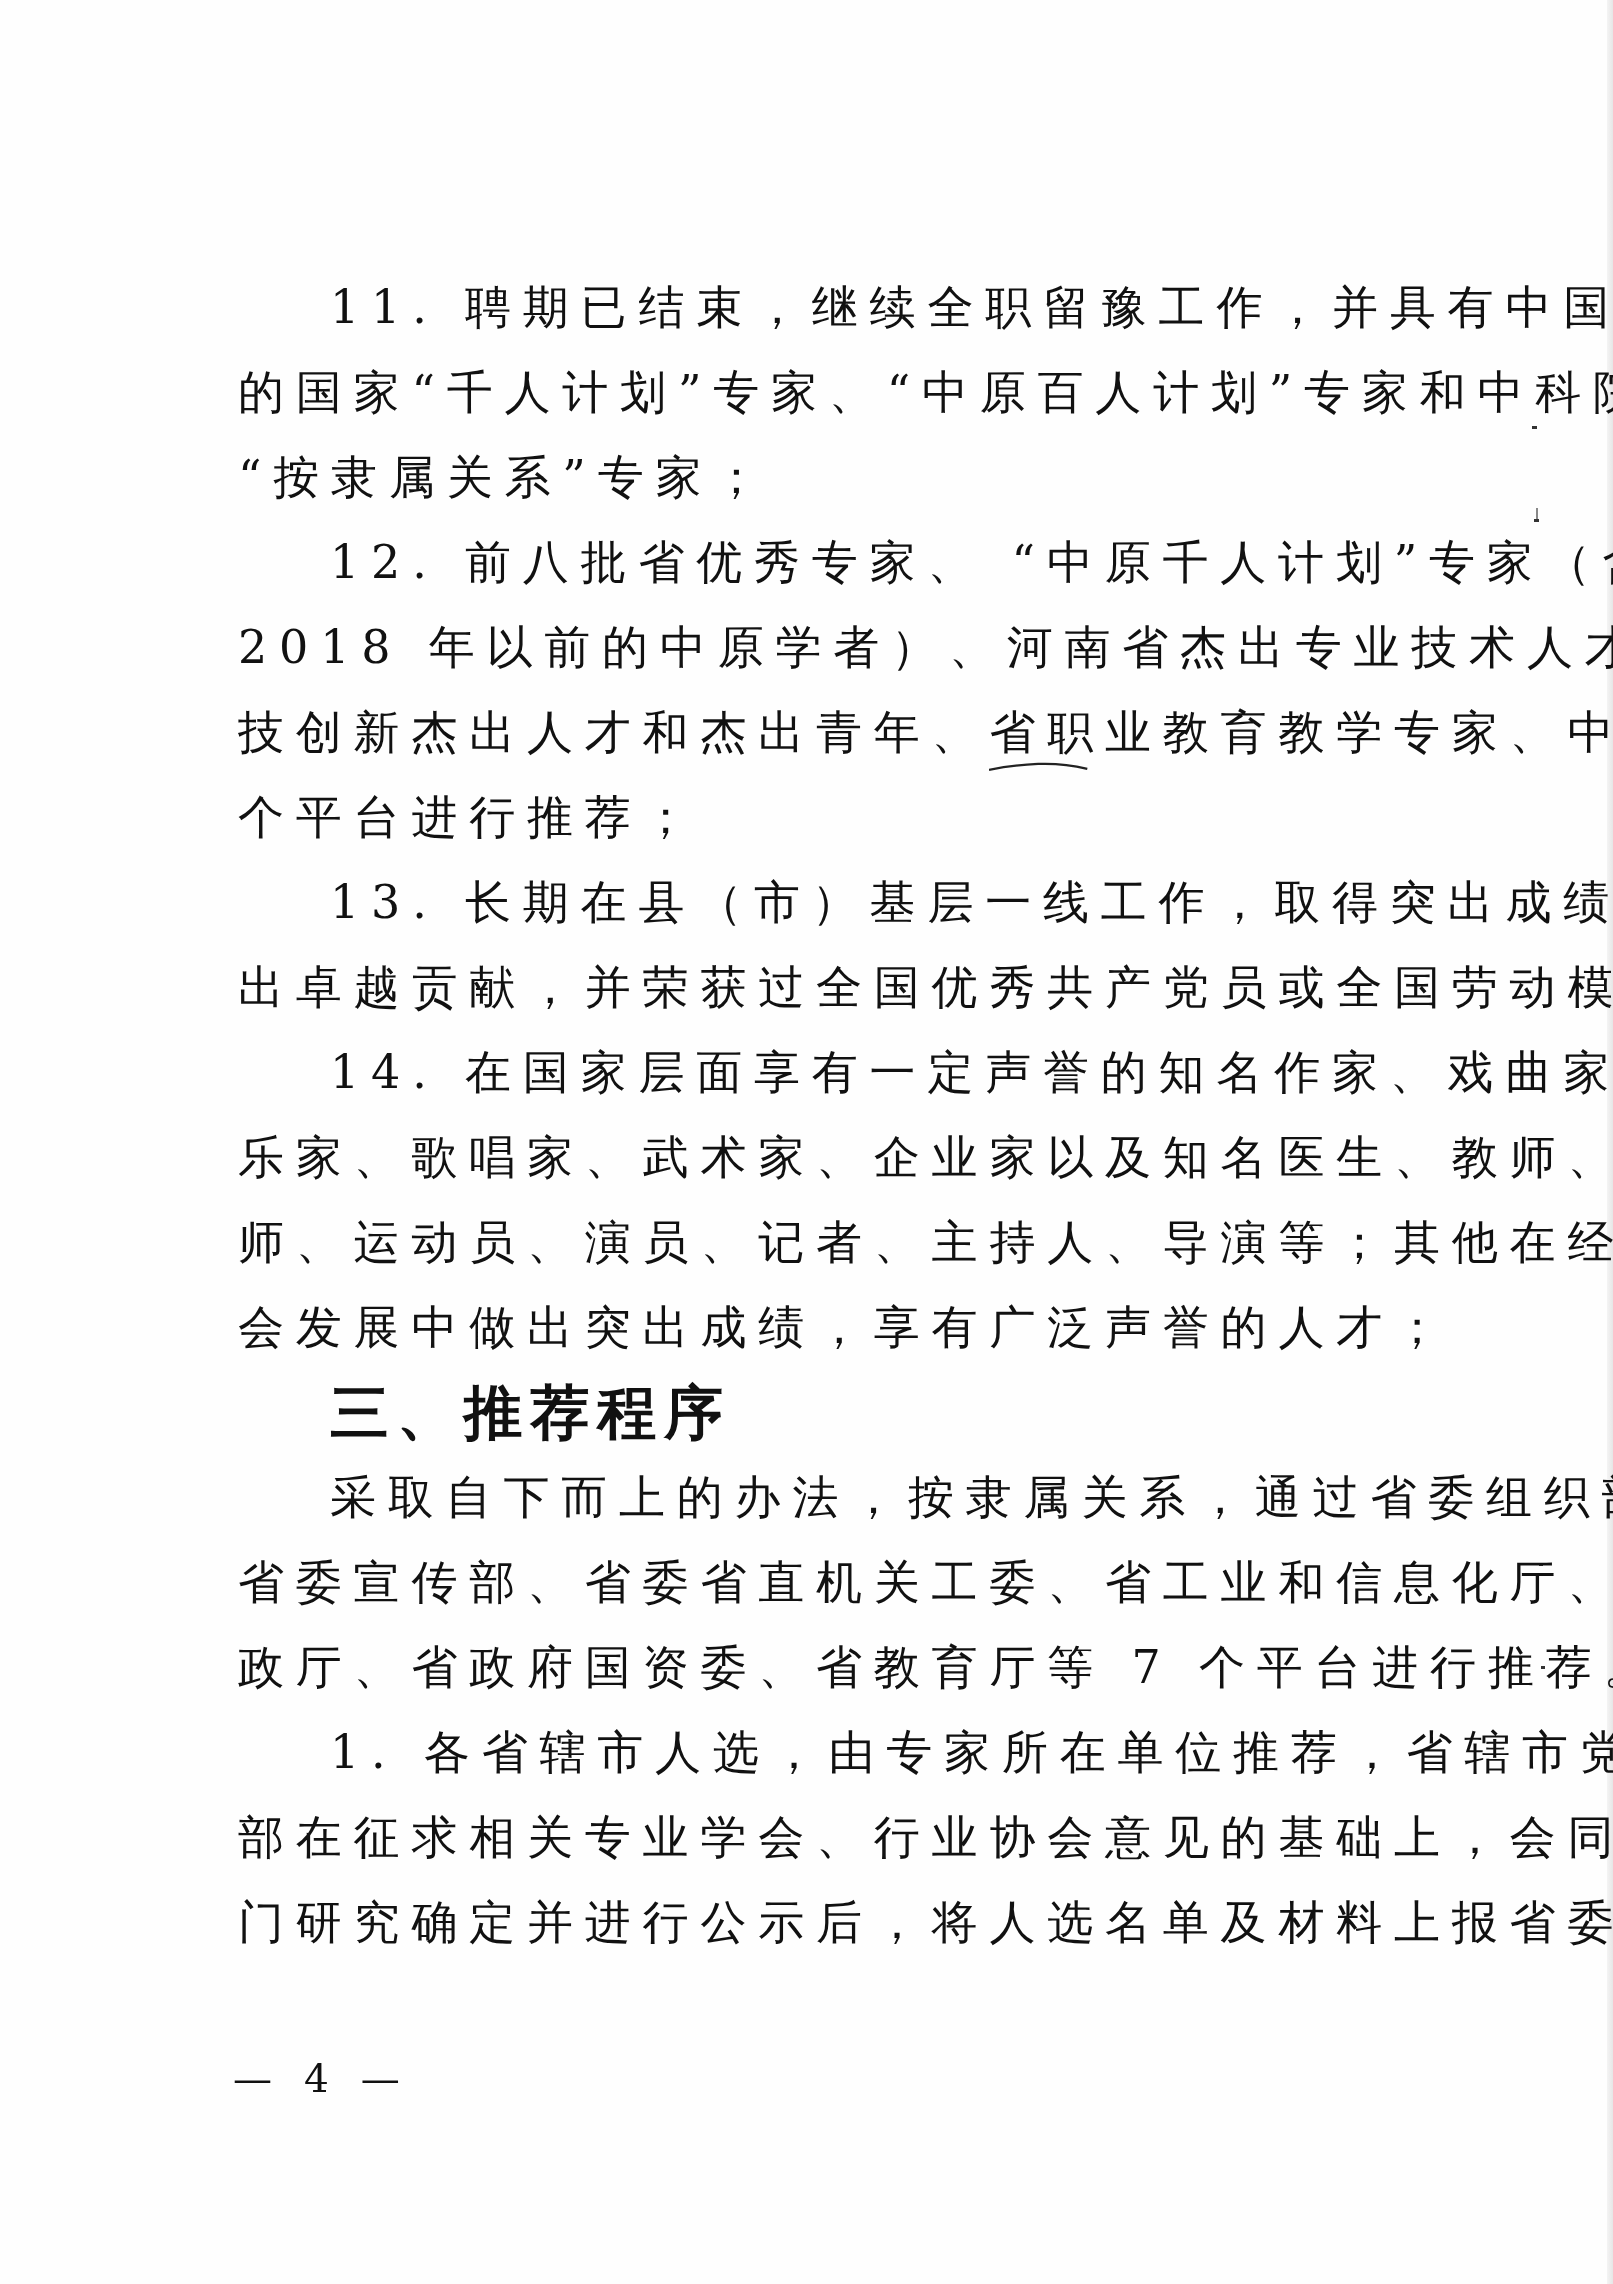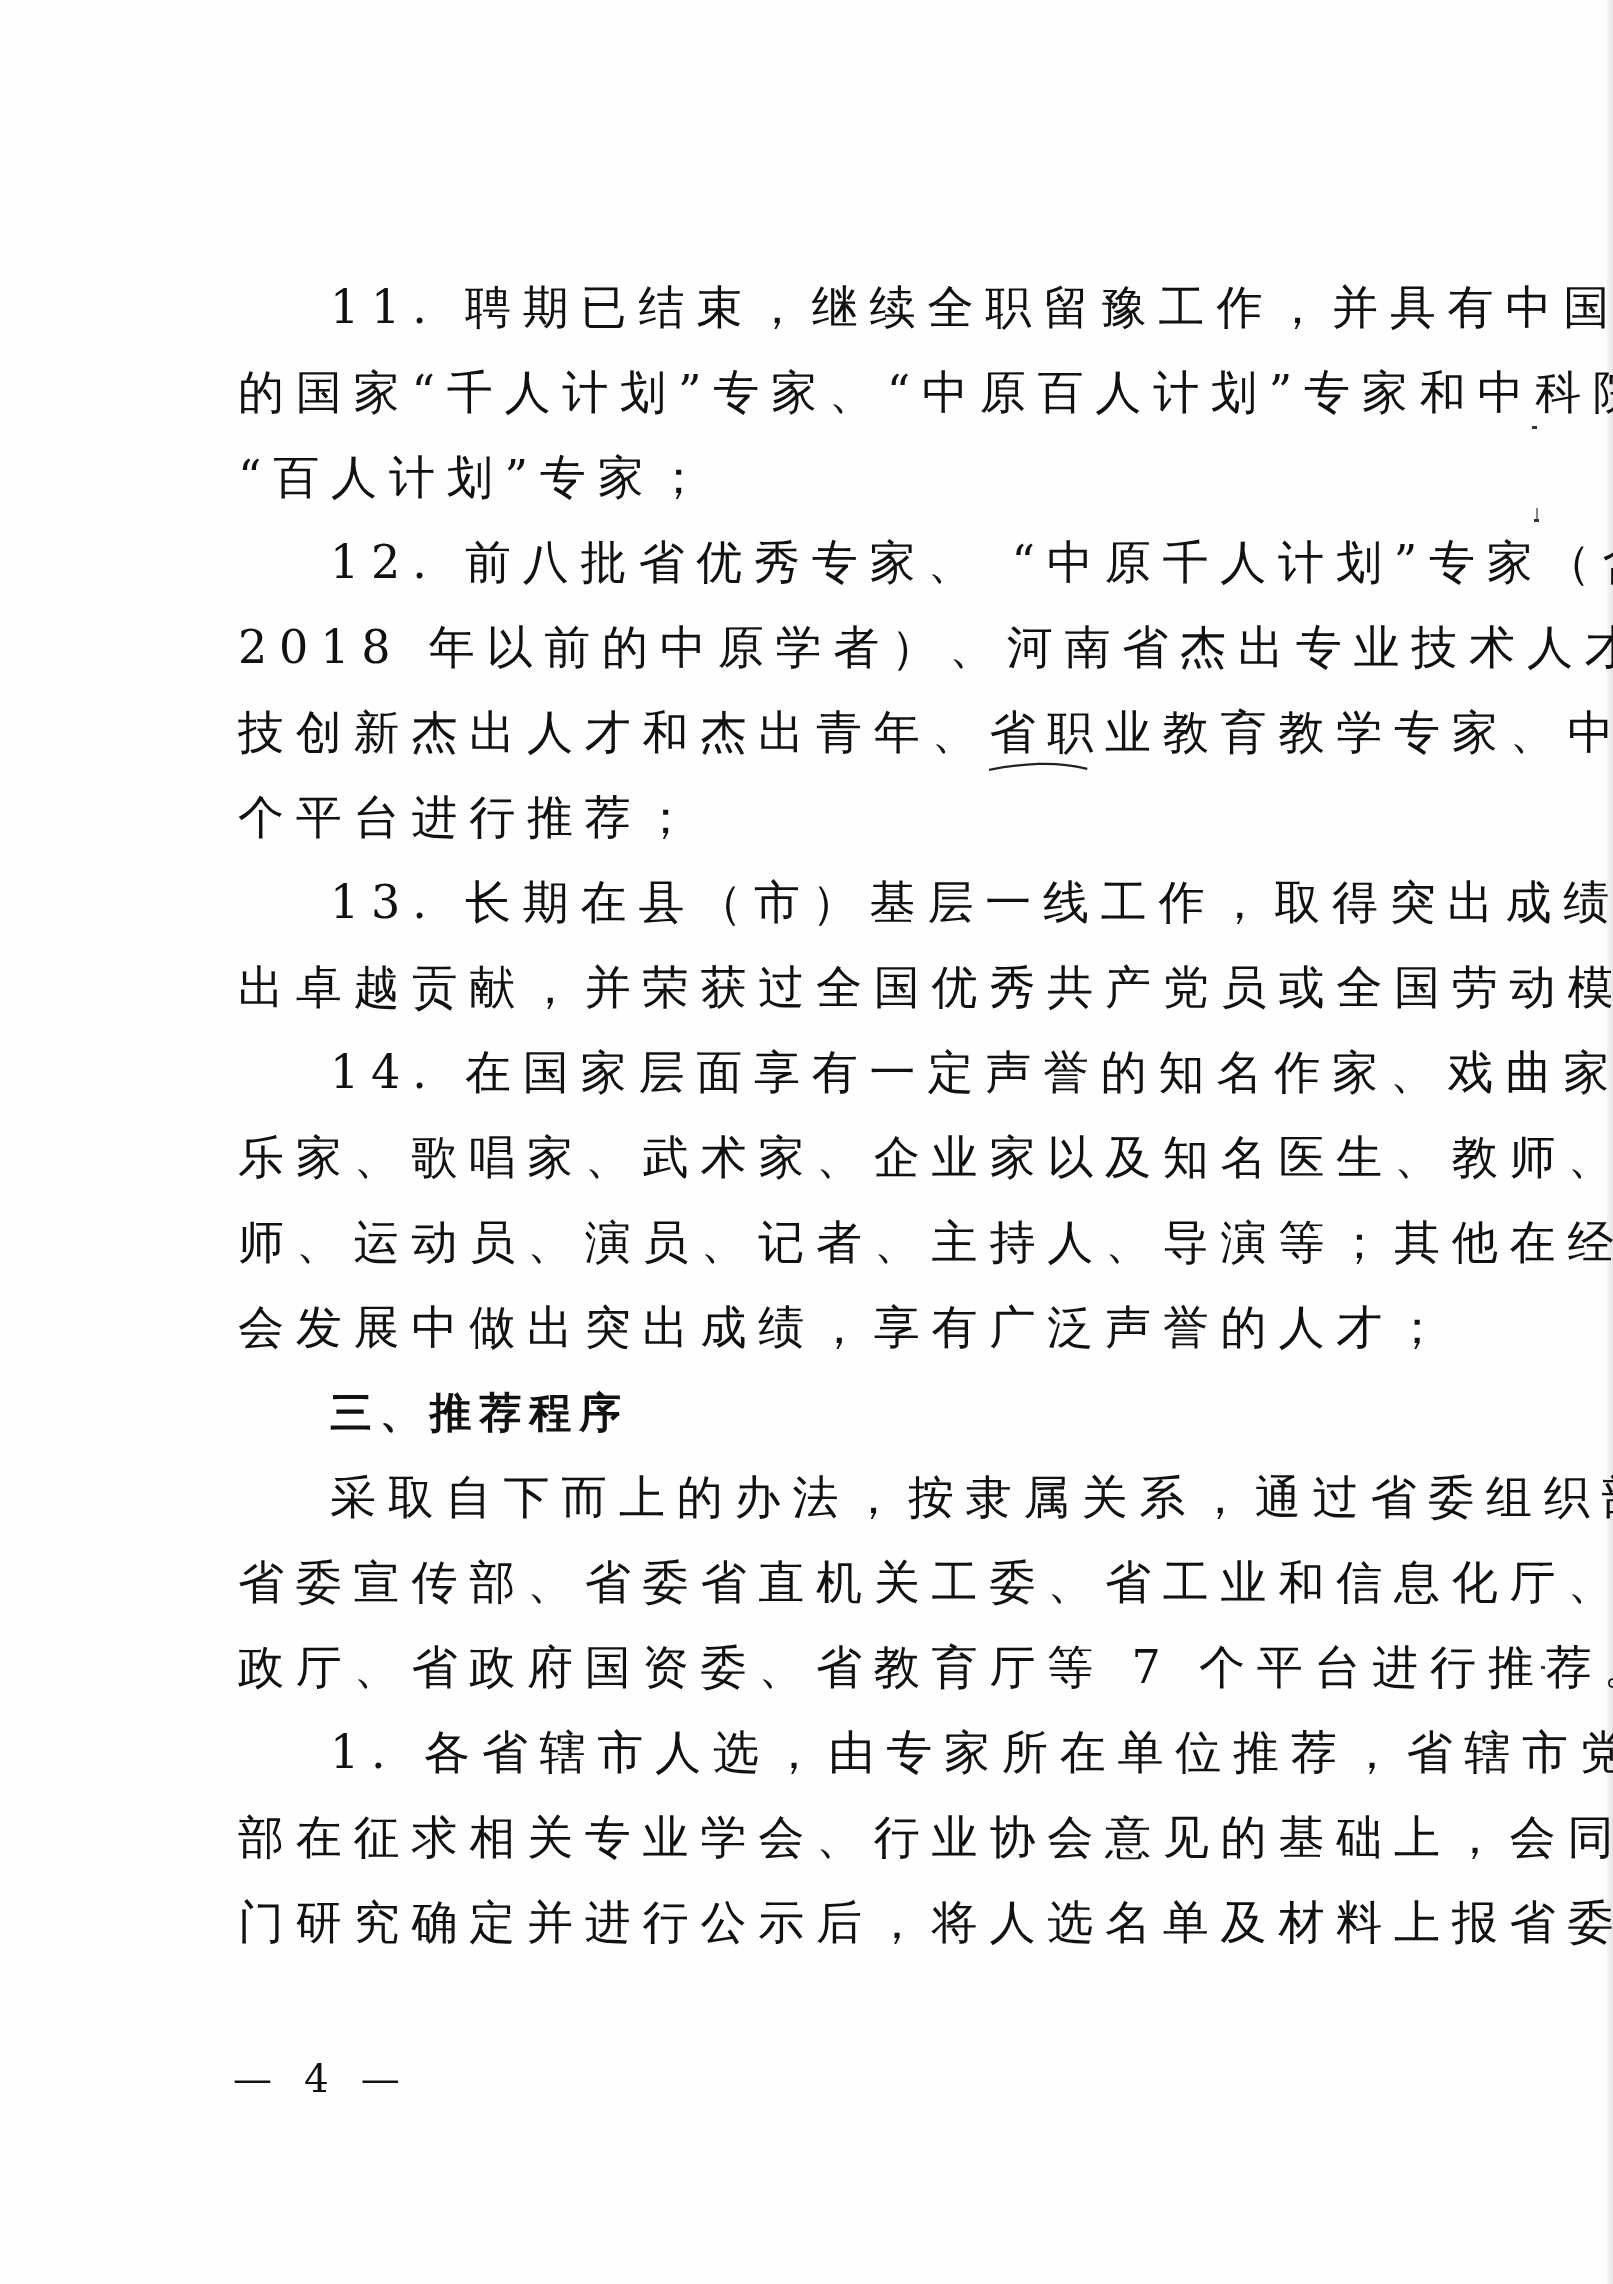--- a/index.html
+++ b/index.html
@@ -45,21 +45,21 @@
       word-break: break-all;
     }
     .line {
       display: block;
       white-space: nowrap;
     }
     .heading {
       margin: 0;
       font-family: "DejaVu Sans", "Liberation Sans", sans-serif;
       font-weight: bold;
-      font-size: 42px;
+      font-size: 59px;
       line-height: 85px;
       letter-spacing: 7.8px;
       text-indent: 92px;
     }
     .uline {
       position: relative;
       display: inline;
     }
     .wavy {
       position: absolute;
@@ -92,21 +92,21 @@
   <div class="mark" style="left:1536px;top:508px;width:2px;height:11.8px;background:#888;"></div>
   <div class="mark" style="left:1534px;top:519px;width:4.9px;height:2.9px;"></div>
   <div class="mark" style="left:1539px;top:1563px;width:3.9px;height:2.9px;"></div>
   <div class="mark" style="left:1541px;top:1666px;width:3.9px;height:2.9px;"></div>
 
   <div class="content">
 
     <p class="para">
       <span class="line">11. 聘期已结束，继续全职留豫工作，并具有中国国籍</span>
       <span class="line" style="text-indent:0">的国家“千人计划”专家、“中原百人计划”专家和中科院</span>
-      <span class="line" style="text-indent:0">“百人计划”专家；</span>
+      <span class="line" style="text-indent:0">“按隶属关系”专家；</span>
     </p>
 
     <p class="para">
       <span class="line">12. 前八批省优秀专家、 “中原千人计划”专家（含</span>
       <span class="line" style="text-indent:0">2018 年以前的中原学者）、河南省杰出专业技术人才、省科</span>
       <span class="line" style="text-indent:0"><span>技创新杰出人才和杰出青年、</span><span class="uline"><span>省职业教育教学专家</span><svg class="wavy" viewBox="0 0 100 12" preserveAspectRatio="none">
               <path d="M0 9 Q 25 4 50 3 T 100 8" stroke="#222" stroke-width="2.2" fill="none"></path>
             </svg></span><span>、中华技</span></span>
       <span class="line" style="text-indent:0">个平台进行推荐；</span>
     </p>

